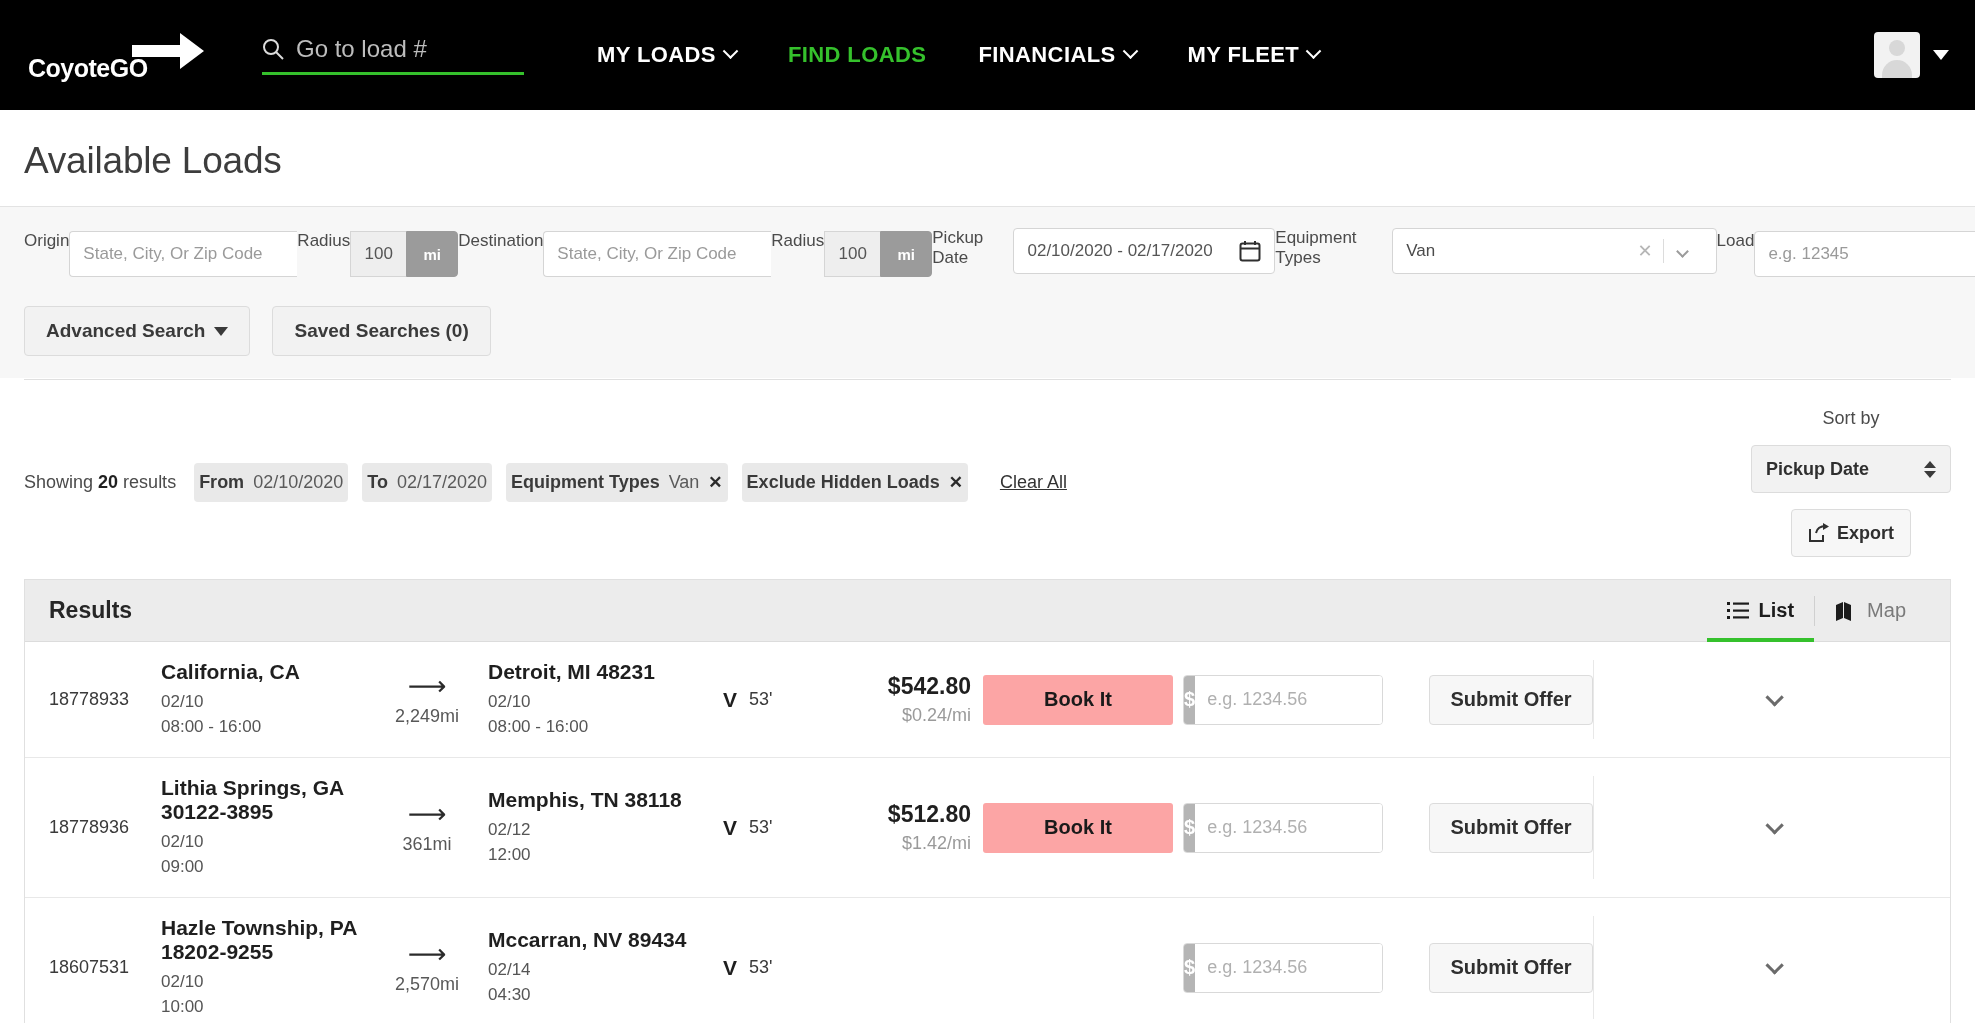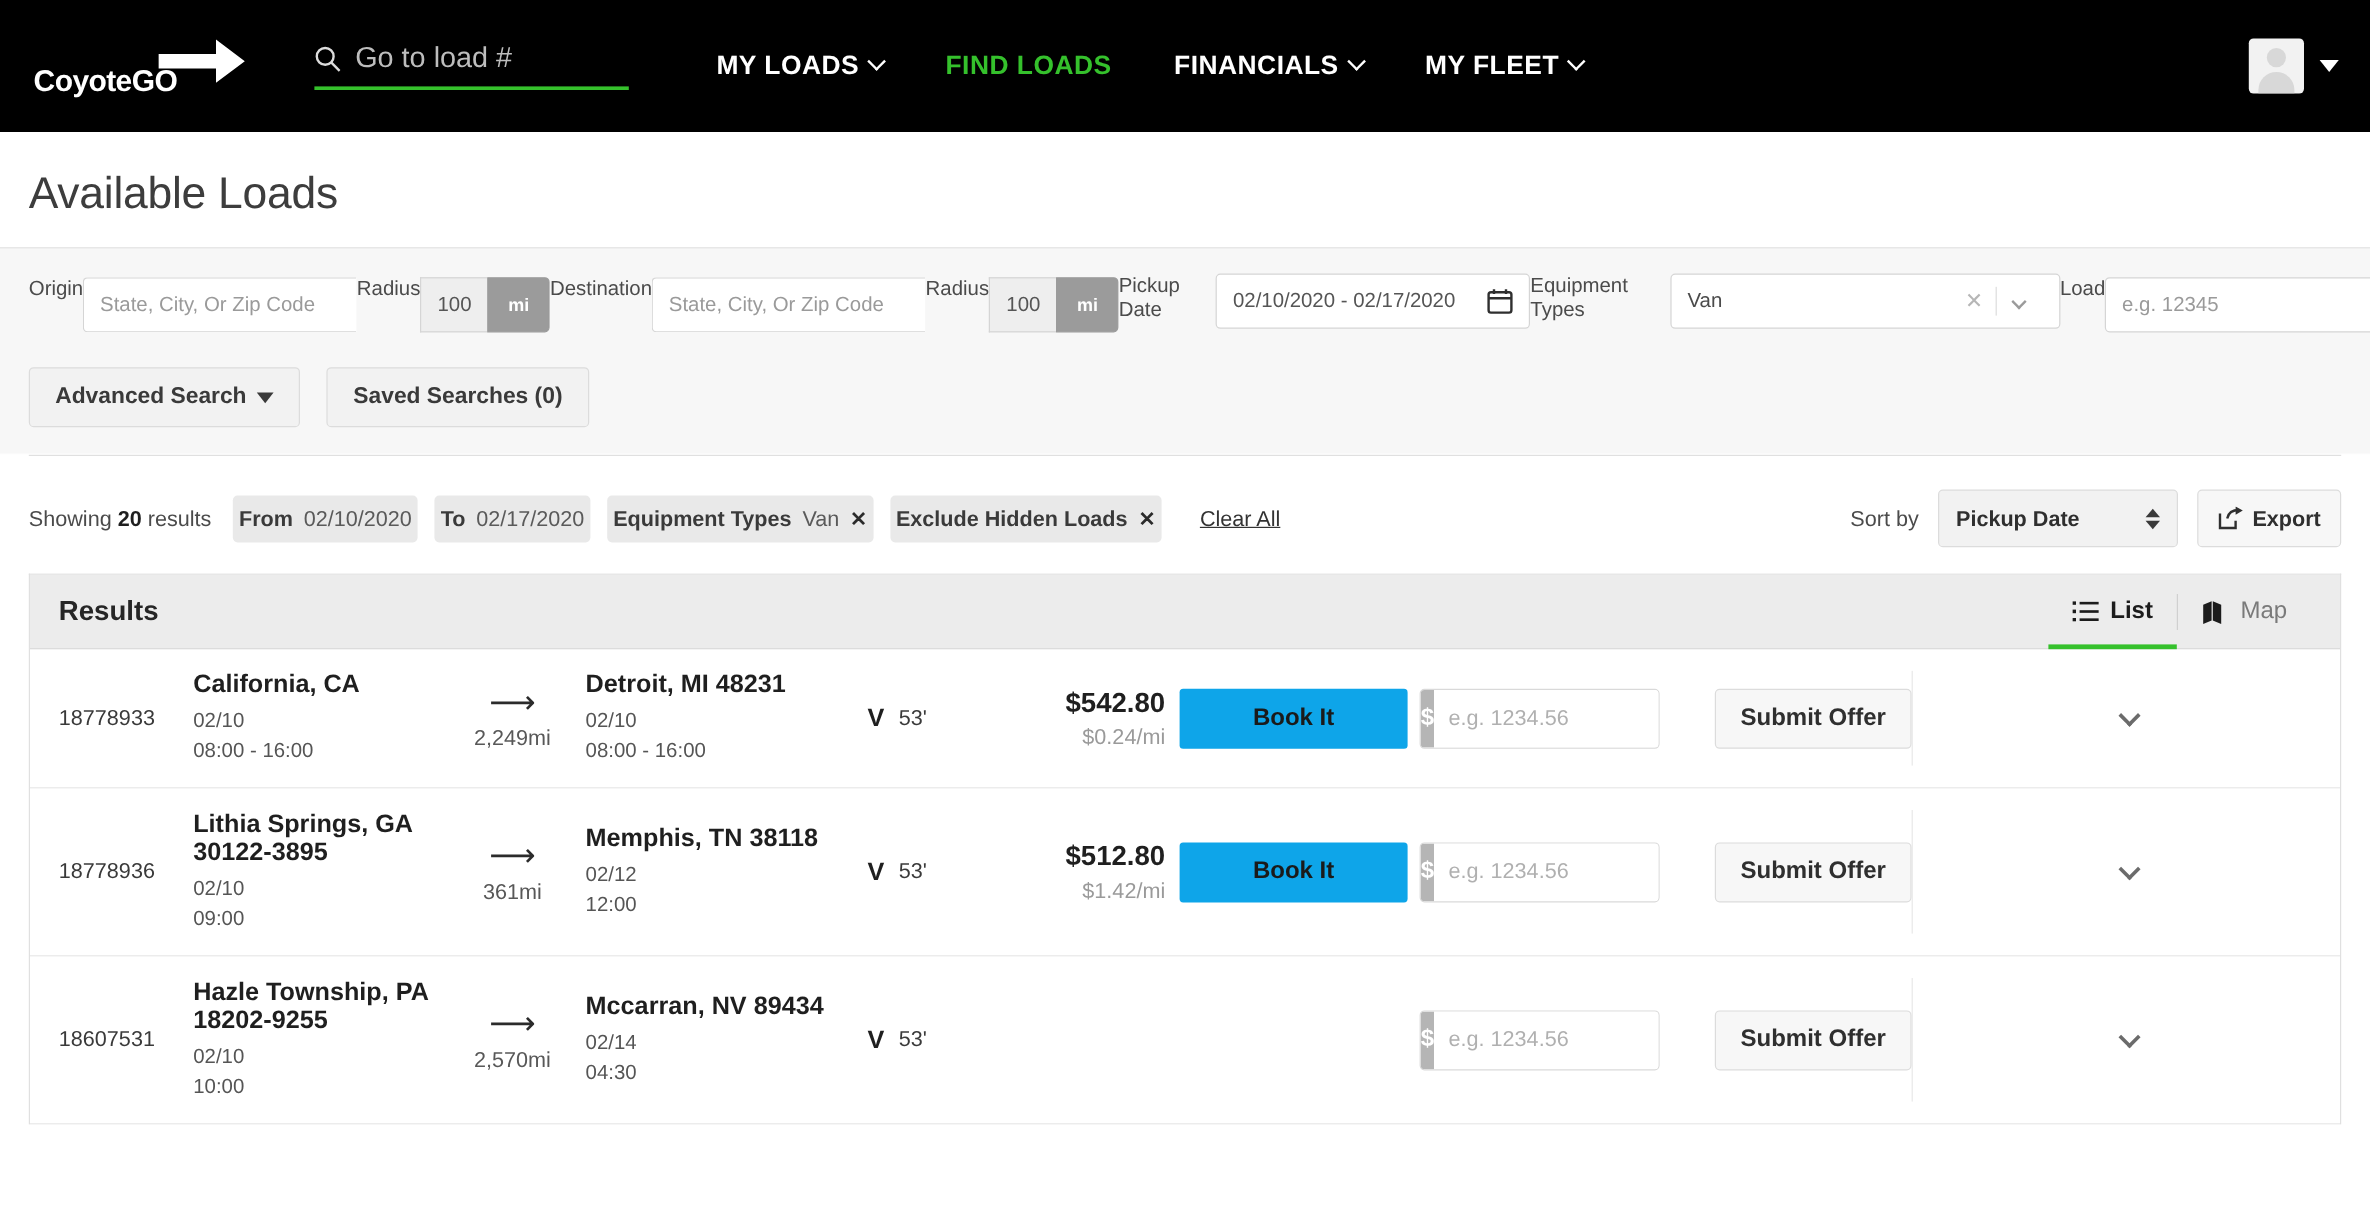--- a/index.html
+++ b/index.html
@@ -281,21 +281,21 @@
   .chip .lbl-strong { font-weight: bold; }
   .chip .lbl-light { color: #5a5a5a; }
   .chip-x { font-weight: bold; font-size: 17px; color: #2b2b2b; }
   .clear-all {
     font-size: 18px; color: #333; text-decoration: underline;
     margin-left: 18px; cursor: pointer; white-space: nowrap;
   }
 
   .sort-area {
     margin-left: auto;
-    display: flex; align-items: center; gap: 16px;
+    display: flex; align-items: center; gap: 16px; flex-direction: column;
   }
   .sort-label { font-size: 18px; color: #4b4b4b; }
   .sort-select {
     background: #f2f2f2;
     border: 1px solid #dcdcdc;
     border-radius: 4px;
     height: 48px;
     width: 200px;
     padding: 0 14px;
     font-size: 18px;
@@ -382,21 +382,21 @@
   .arrow-glyph { font-size: 27px; color: #2b2b2b; line-height: 1; }
   .dist { font-size: 18px; color: #585858; margin-top: 6px; }
 
   .eq-letter { font-size: 21px; font-weight: bold; color: #1f1f1f; }
   .eq-size { font-size: 18px; color: #3a3a3a; }
 
   .price-main { font-size: 23px; font-weight: bold; color: #1f1f1f; }
   .price-sub { font-size: 18px; color: #9a9a9a; margin-top: 5px; }
 
   .book-btn {
-    background: #0ea5e9;
+    background: #fca5a5;
     border: none;
     border-radius: 3px;
     width: 198px; height: 50px;
     font-size: 20px;
     font-weight: bold;
     color: #1a1a1a;
     cursor: pointer;
     font-family: "Liberation Sans", sans-serif;
   }
   .offer-input-wrap {

